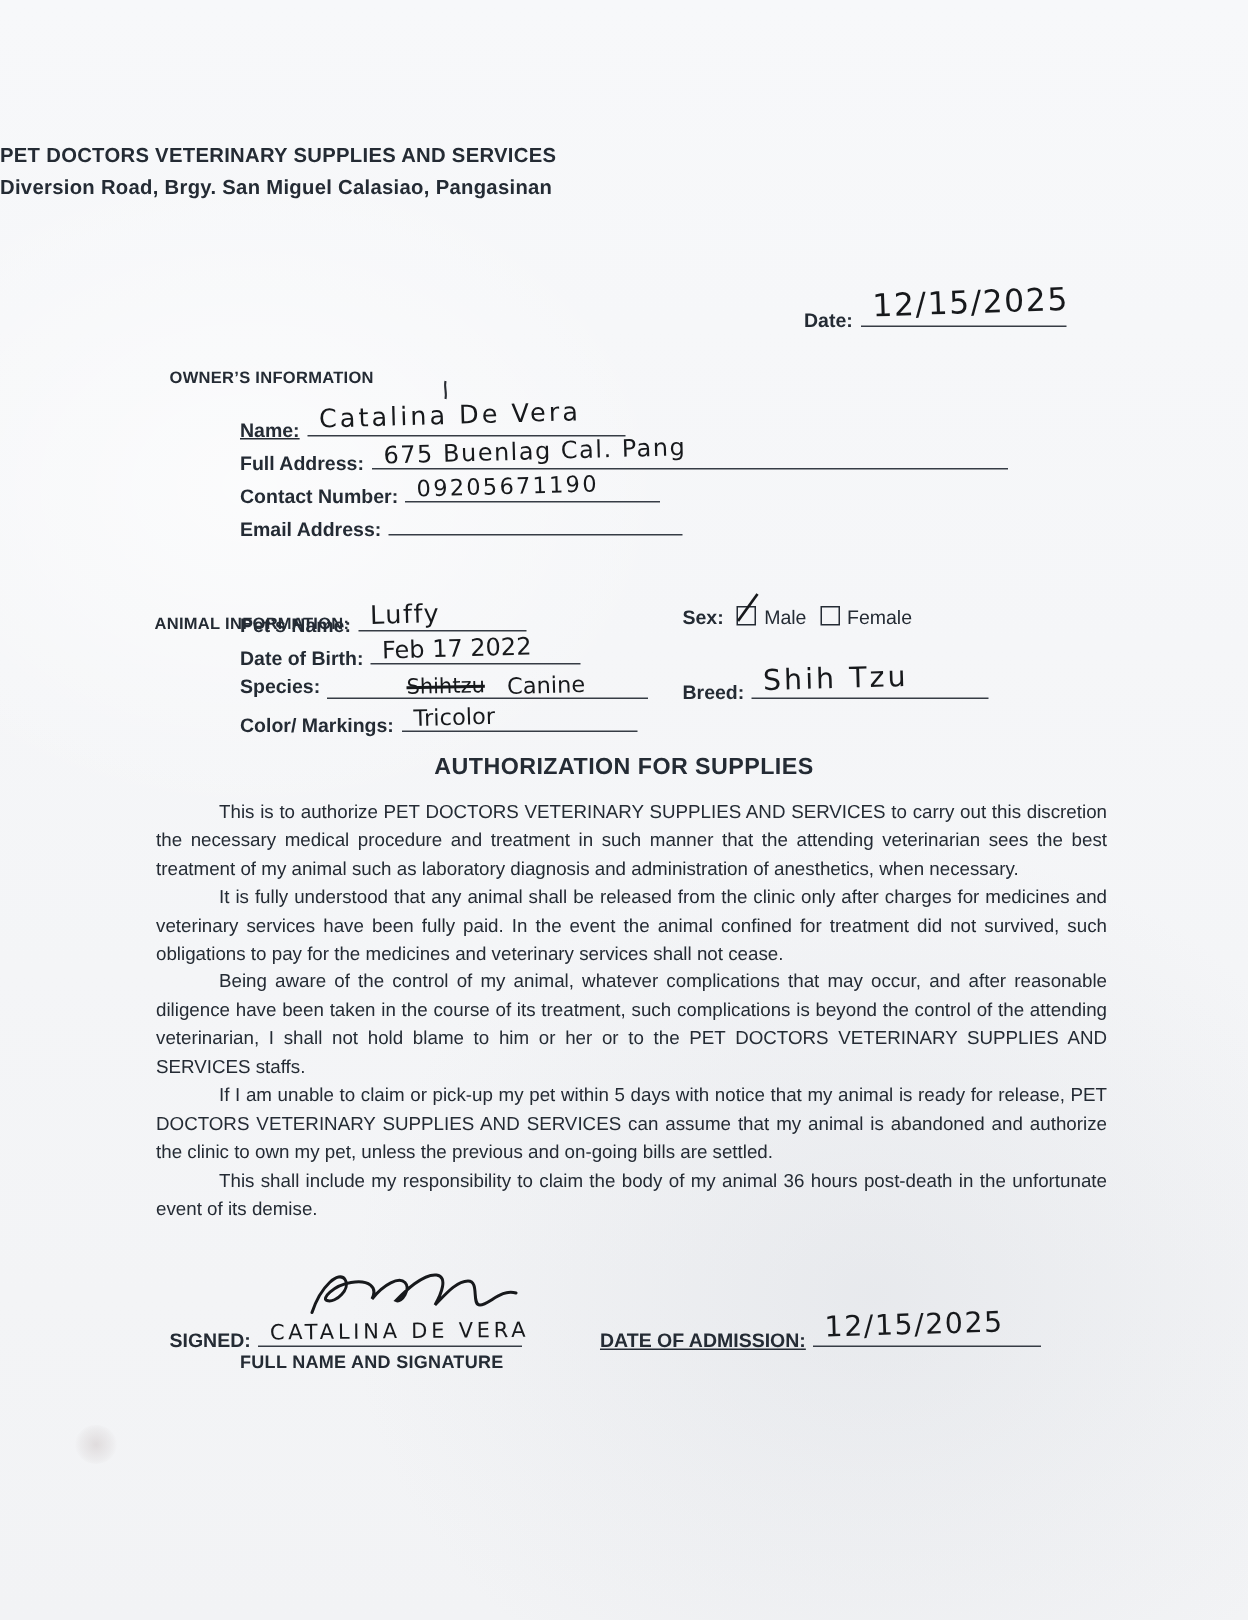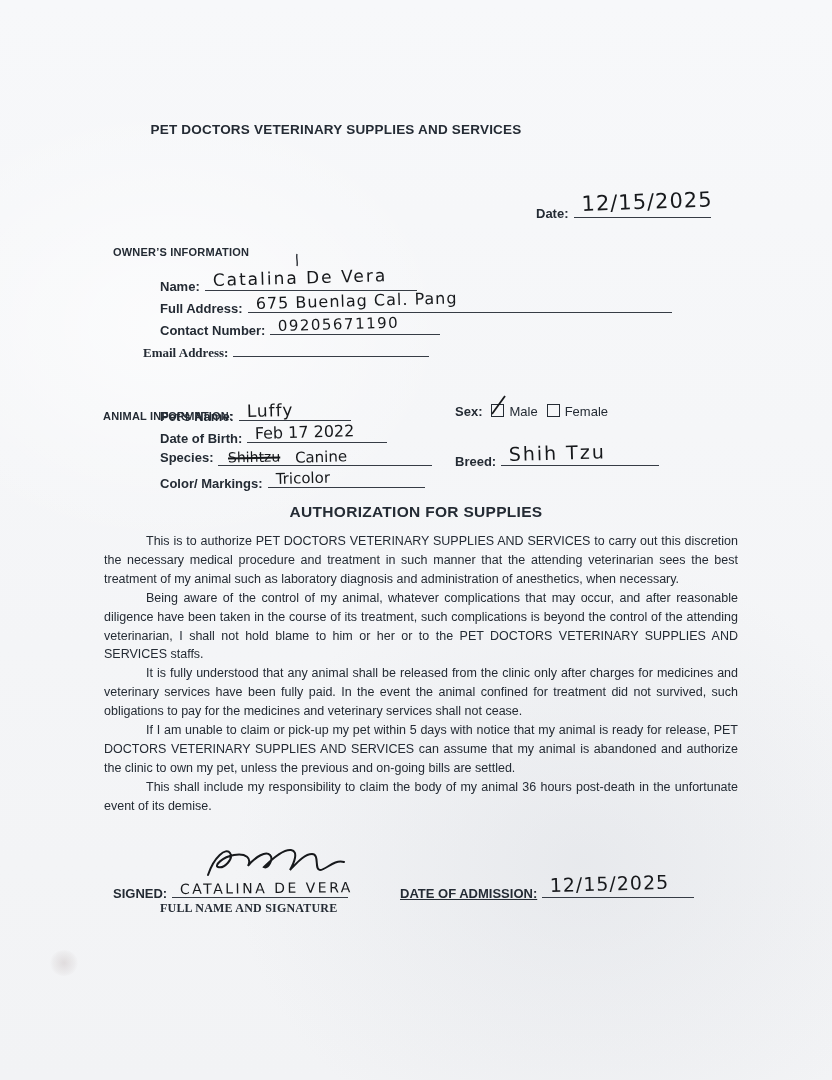--- a/index.html
+++ b/index.html
@@ -11,25 +11,25 @@
   html,body{margin:0;padding:0;}
   body{width:832px;height:1080px;background:#e9eaec;font-family:"Liberation Sans",sans-serif;}
   .paper{
     position:relative;width:832px;height:1080px;overflow:hidden;
     background:
       radial-gradient(ellipse 60% 40% at 70% 80%, rgba(205,209,216,.30), transparent 70%),
       radial-gradient(ellipse 50% 30% at 20% 30%, rgba(255,255,255,.6), transparent 70%),
       linear-gradient(180deg,#f7f8fa 0%, #f4f5f7 60%, #f2f3f5 100%);
     color:var(--printed);
   }
-  .doc-header{position:absolute;top:93px;left:0;width:672px;text-align:center;line-height:21px;margin-top:26px;}
+  .doc-header{position:absolute;top:93px;left:0;width:672px;text-align:left;line-height:21px;}
   .doc-header div{font-weight:bold;font-size:13.5px;letter-spacing:.2px;color:var(--printed);}
-  .row{position:absolute;white-space:nowrap;font-size:13px;}
+  .row{position:absolute;white-space:nowrap;font-size:13px;text-align:center;}
   .lbl{font-weight:bold;font-size:13px;color:var(--printed);}
-  .lbl-sm{font-weight:bold;font-size:12px;color:var(--printed);letter-spacing:.2px;font-family:Liberation Serif, serif;}
+  .lbl-sm{font-weight:bold;font-size:12px;color:var(--printed);letter-spacing:.2px;}
   .field{display:inline-block;border-bottom:1.6px solid var(--line);height:17px;position:relative;vertical-align:baseline;margin-left:5px;}
   .hw{position:absolute;left:8px;bottom:-1px;font-family:"DejaVu Sans",sans-serif;color:var(--ink);
       transform:rotate(-1.6deg);transform-origin:left bottom;white-space:nowrap;font-size:15px;}
   .hw-name{font-size:17px;letter-spacing:2px;bottom:0;}
   .hw-date{font-size:21px;bottom:1px;transform:rotate(-2deg);letter-spacing:1px;}
   .hw-adm{font-size:19px;bottom:1px;letter-spacing:1px;}
   .hw-breed{font-size:19px;letter-spacing:2px;bottom:0;}
   .hw-caps{font-size:14px;letter-spacing:2.5px;bottom:0;transform:rotate(-.6deg);}
   .hw-struck{text-decoration:line-through;text-decoration-thickness:2px;font-size:14px;position:static;display:inline-block;margin-left:10px;transform:rotate(-1.2deg);font-family:"DejaVu Sans",sans-serif;color:var(--ink);}
   .hw-after{position:static;display:inline-block;margin-left:14px;transform:rotate(-1.5deg);font-family:"DejaVu Sans",sans-serif;color:var(--ink);font-size:15px;}
@@ -49,44 +49,45 @@
     background:radial-gradient(circle, rgba(175,158,158,.28), rgba(190,180,180,.12) 55%, transparent 75%);}
   .stray{position:absolute;left:293px;top:253px;}
 </style>
 </head>
 <body>
 
 <div class="paper">
 
   <div class="doc-header">
     <div>PET DOCTORS VETERINARY SUPPLIES AND SERVICES</div>
+    <div>Diversion Road, Brgy. San Miguel Calasiao, Pangasinan</div>
   </div>
 
   <div class="row" style="top:200px;left:536px;">
     <span class="lbl">Date:</span><span class="field w-date"><span class="hw hw-date">12/15/2025</span></span>
   </div>
 
   <div class="section-title" style="top:246px;left:113px;">OWNER’S INFORMATION</div>
   <svg class="stray" width="10" height="14">
     <path d="M4 1 C3 5 5 9 4 13" stroke="#2a2e35" stroke-width="1.4" fill="none"></path>
   </svg>
 
-  <div class="row" style="top:273px;left:160px;">
+  <div class="row" style="top:273px;left:160px;text-decoration:underline;">
     <span class="lbl">Name:</span><span class="field w-name"><span class="hw hw-name">Catalina De Vera</span></span>
   </div>
 
   <div class="row" style="top:295px;left:160px;">
     <span class="lbl">Full Address:</span><span class="field w-addr"><span class="hw" style="font-size:16px;letter-spacing:1px;">675 Buenlag Cal. Pang</span></span>
   </div>
 
   <div class="row" style="top:317px;left:160px;">
     <span class="lbl">Contact Number:</span><span class="field w-contact"><span class="hw" style="letter-spacing:1.5px;">09205671190</span></span>
   </div>
 
-  <div class="row" style="top:339px;left:143px;font-family:Liberation Serif, serif;">
+  <div class="row" style="top:339px;left:160px;">
     <span class="lbl">Email Address:</span><span class="field w-email"><span class="hw"></span></span>
   </div>
 
   <div class="section-title" style="top:370px;left:103px;margin-top:40px;">ANIMAL INFORMATION:</div>
 
   <div class="row" style="top:403px;left:160px;">
     <span class="lbl">Pet’s Name:</span><span class="field w-pet"><span class="hw" style="font-size:17px;letter-spacing:1px;">Luffy</span></span>
   </div>
 
   <div class="row" style="top:403px;left:455px;">
@@ -108,22 +109,22 @@
   </div>
 
   <div class="row" style="top:470px;left:160px;">
     <span class="lbl">Color/ Markings:</span><span class="field w-color"><span class="hw">Tricolor</span></span>
   </div>
 
   <div class="auth-title">AUTHORIZATION FOR SUPPLIES</div>
 
   <div class="body-text">
     <p>This is to authorize PET DOCTORS VETERINARY SUPPLIES AND SERVICES to carry out this discretion the necessary medical procedure and treatment in such manner that the attending veterinarian sees the best treatment of my animal such as laboratory diagnosis and administration of anesthetics, when necessary.</p>
+    <p>It is fully understood that any animal shall be released from the clinic only after charges for medicines and veterinary services have been fully paid. In the event the animal confined for treatment did not survived, such obligations to pay for the medicines and veterinary services shall not cease.</p>
     <p>Being aware of the control of my animal, whatever complications that may occur, and after reasonable diligence have been taken in the course of its treatment, such complications is beyond the control of the attending veterinarian, I shall not hold blame to him or her or to the PET DOCTORS VETERINARY SUPPLIES AND SERVICES staffs.</p>
-    <p>It is fully understood that any animal shall be released from the clinic only after charges for medicines and veterinary services have been fully paid. In the event the animal confined for treatment did not survived, such obligations to pay for the medicines and veterinary services shall not cease.</p>
     <p>If I am unable to claim or pick-up my pet within 5 days with notice that my animal is ready for release, PET DOCTORS VETERINARY SUPPLIES AND SERVICES can assume that my animal is abandoned and authorize the clinic to own my pet, unless the previous and on-going bills are settled.</p>
     <p>This shall include my responsibility to claim the body of my animal 36 hours post-death in the unfortunate event of its demise.</p>
   </div>
 
   <svg class="sig-svg" width="155" height="42" viewBox="0 0 155 42">
     <path d="M10 32 C16 14 28 4 32 10 C36 16 26 26 20 24 C16 23 24 14 36 12 C48 10 54 15 50 23 C58 13 68 8 72 12 C76 16 70 26 66 24 C72 18 84 6 93 7 C101 8 96 20 92 27 C98 21 106 11 114 11 C122 11 116 27 122 27 C128 27 136 16 146 19" stroke="#17191c" stroke-width="2" fill="none" stroke-linecap="round"></path>
   </svg>
 
   <div class="row" style="top:880px;left:113px;">
     <span class="lbl">SIGNED:</span><span class="field w-signed"><span class="hw hw-caps">CATALINA DE VERA</span></span>

